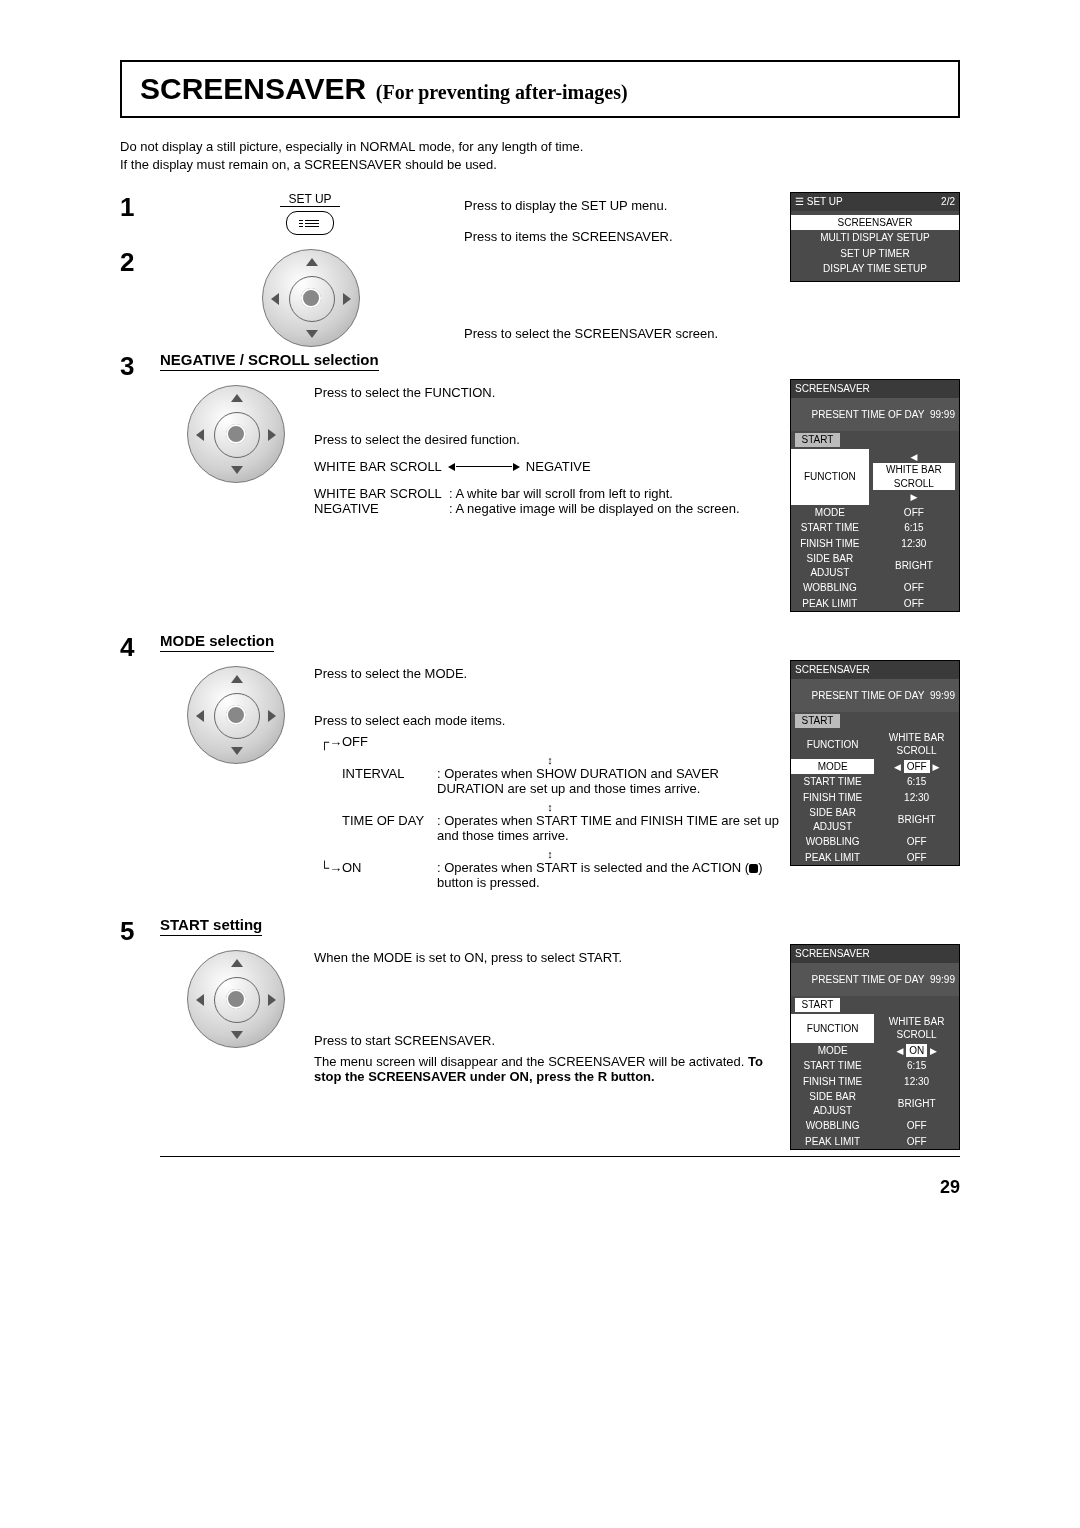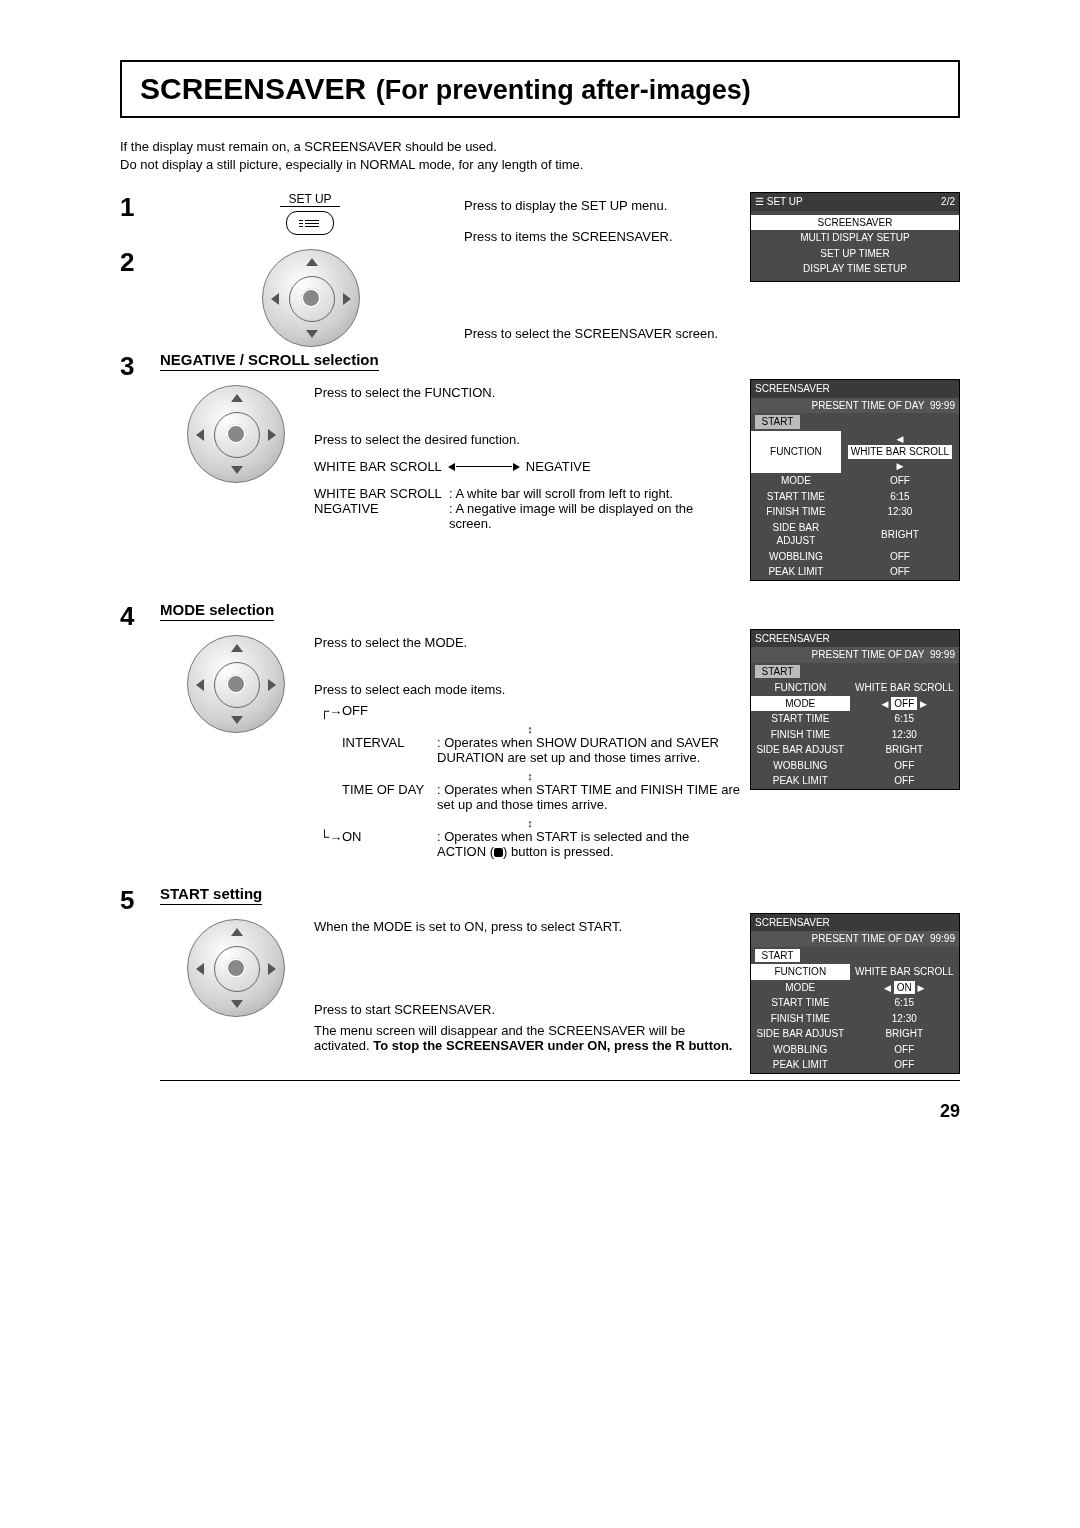--- a/index.html
+++ b/index.html
@@ -11,50 +11,50 @@
     padding: 60px 120px 60px 120px;
     width: 1080px;
     box-sizing: border-box;
   }
   .title-box {
     border: 2px solid #000;
     padding: 10px 18px;
     margin-bottom: 20px;
   }
   .title-main { font-size: 30px; font-weight: bold; display:inline; }
-  .title-sub  { font-size: 27px; font-weight: bold; display:inline; margin-left:6px; }
+  .title-sub  { font-size: 20px; font-weight: bold; display:inline; margin-left:6px;font-family:Liberation Serif, serif; }
   .intro { margin-bottom: 18px; line-height:1.4; }
   .stepnum { font-size: 26px; font-weight:bold; width:28px; display:inline-block; vertical-align:top; }
   .section { margin-bottom: 20px; position:relative; }
   .subhead { font-size: 15px; font-weight:bold; border-bottom:1px solid #000; display:inline-block; padding-bottom:2px; margin-bottom:8px; }
   .row { display:flex; align-items:flex-start; }
   .col-left { width:300px; flex-shrink:0; }
   .col-mid  { flex:1; padding-right:10px; }
-  .col-right{ width:210px; flex-shrink:0; }
+  .col-right{ width:170px; flex-shrink:0; }
   .setup-label { font-size:12px; text-align:center; border-bottom:1px solid #000; width:60px; margin:0 auto; }
   .remote-btn {
     width:46px; height:22px; border:1.5px solid #000; border-radius:11px;
     margin:4px auto 0 auto; display:flex; align-items:center; justify-content:center;
     font-size:10px;
   }
 
   
   .menu {
     background:#4a4a4a; color:#fff; font-size:10px; border:1px solid #000;
     line-height:1.35;
   }
   .menu .hdr { background:#3a3a3a; padding:2px 4px; display:flex; justify-content:space-between; }
   .menu .itm { padding:1px 4px; text-align:center; }
   .menu .sel { background:#fff; color:#000; }
   .menu table { width:100%; border-collapse:collapse; font-size:10px; }
   .menu td { padding:1px 4px; }
   .menu td.k { text-align:center; }
   .menu td.v { text-align:center; }
   .menu .start { background:#bbb; color:#000; width:45px; text-align:center; margin:2px 0 2px 4px; }
-  .menu .subhdr { background:#555; color:#fff; text-align:right; padding:1px 4px; }
+  .menu .subhdr { background:#555; color:#fff; text-align:right; padding:10px 4px; }
   .menu .function-sel { background:#fff; color:#000; display:inline-block; padding:0 3px; }
   .arrow { font-size:9px; }
 
   
   .pad-wrap { position:relative; width:96px; height:96px; margin:6px auto; }
   .pad {
     width:96px; height:96px; border-radius:50%;
     background: radial-gradient(circle at 40% 35%, #fff, #d0d0d0 60%, #a0a0a0);
     border:1px solid #777; position:relative;
   }
@@ -87,22 +87,22 @@
 </style>
 </head>
 <body>
 
 <div class="title-box">
   <span class="title-main">SCREENSAVER</span>
   <span class="title-sub">(For preventing after-images)</span>
 </div>
 
 <div class="intro">
+  <div>Do not display a still picture, especially in NORMAL mode, for any length of time.</div>
   <div>If the display must remain on, a SCREENSAVER should be used.</div>
-  <div>Do not display a still picture, especially in NORMAL mode, for any length of time.</div>
 </div>
 
 <div class="row">
   <div style="width:40px">
     <div class="stepnum">1</div>
     <div style="height:24px"></div>
     <div class="stepnum">2</div>
   </div>
 
   <div class="col-left">

